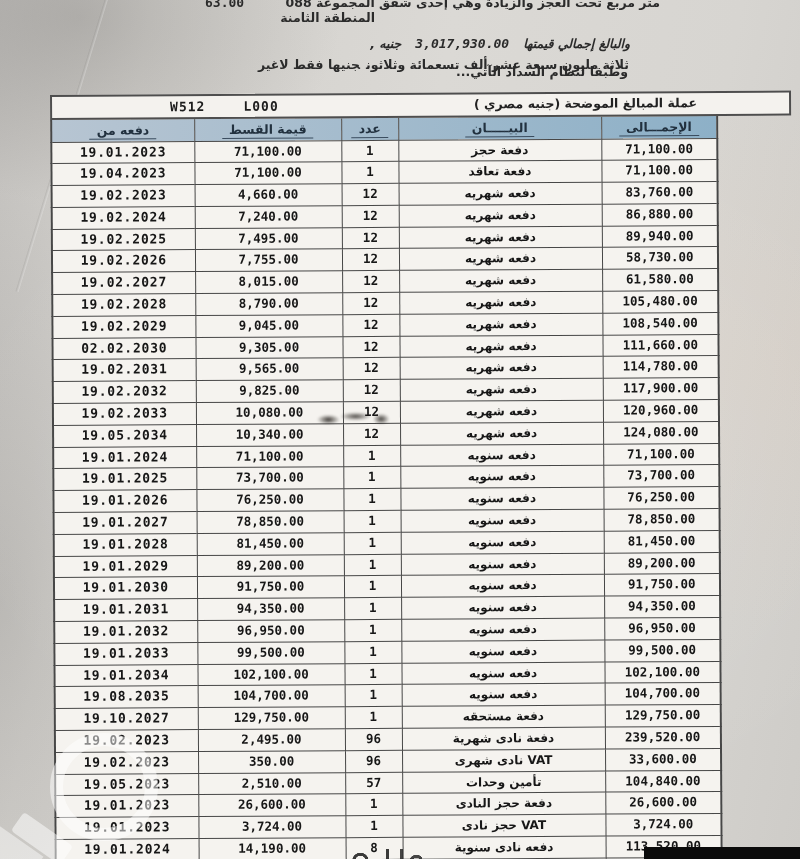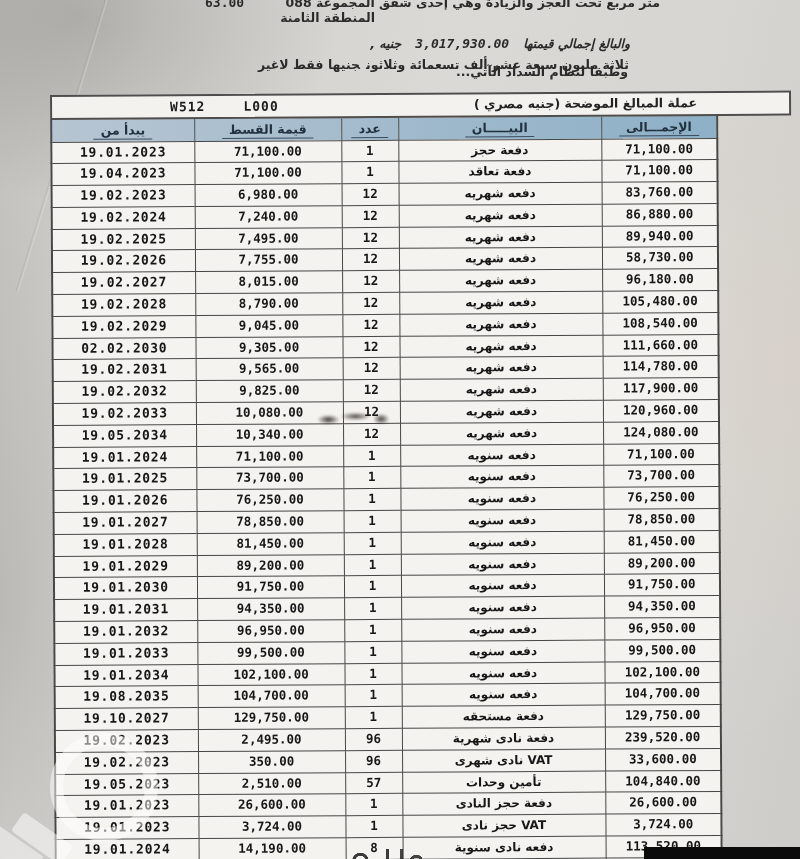--- a/index.html
+++ b/index.html
@@ -116,21 +116,21 @@
         <col style="width:57px">
         <col style="width:147px">
         <col style="width:143px">
     </colgroup>
     <thead>
       <tr>
         <th><span class="hu">الإجمـــالى</span></th>
         <th><span class="hu">البيـــــان</span></th>
         <th><span class="hu">عدد</span></th>
         <th><span class="hu">قيمة القسط</span></th>
-        <th><span class="hu">يبدأ من</span></th>
+        <th><span class="hu">دفعه من</span></th>
       </tr>
     </thead>
     <tbody>
         <tr>
     <td class="num-cell">71,100.00</td>
     <td class="desc-cell">دفعة حجز</td>
     <td class="num-cell">1</td>
     <td class="num-cell">71,100.00</td>
     <td class="date-cell">19.01.2023</td>
   </tr>
@@ -138,21 +138,21 @@
     <td class="num-cell">71,100.00</td>
     <td class="desc-cell">دفعة تعاقد</td>
     <td class="num-cell">1</td>
     <td class="num-cell">71,100.00</td>
     <td class="date-cell">19.04.2023</td>
   </tr>
         <tr>
     <td class="num-cell">83,760.00</td>
     <td class="desc-cell">دفعه شهريه</td>
     <td class="num-cell">12</td>
-    <td class="num-cell">6,980.00</td>
+    <td class="num-cell">4,660.00</td>
     <td class="date-cell">19.02.2023</td>
   </tr>
         <tr>
     <td class="num-cell">86,880.00</td>
     <td class="desc-cell">دفعه شهريه</td>
     <td class="num-cell">12</td>
     <td class="num-cell">7,240.00</td>
     <td class="date-cell">19.02.2024</td>
   </tr>
         <tr>
@@ -163,21 +163,21 @@
     <td class="date-cell">19.02.2025</td>
   </tr>
         <tr>
     <td class="num-cell">58,730.00</td>
     <td class="desc-cell">دفعه شهريه</td>
     <td class="num-cell">12</td>
     <td class="num-cell">7,755.00</td>
     <td class="date-cell">19.02.2026</td>
   </tr>
         <tr>
-    <td class="num-cell">96,180.00</td>
+    <td class="num-cell">61,580.00</td>
     <td class="desc-cell">دفعه شهريه</td>
     <td class="num-cell">12</td>
     <td class="num-cell">8,015.00</td>
     <td class="date-cell">19.02.2027</td>
   </tr>
         <tr>
     <td class="num-cell">105,480.00</td>
     <td class="desc-cell">دفعه شهريه</td>
     <td class="num-cell">12</td>
     <td class="num-cell">8,790.00</td>

